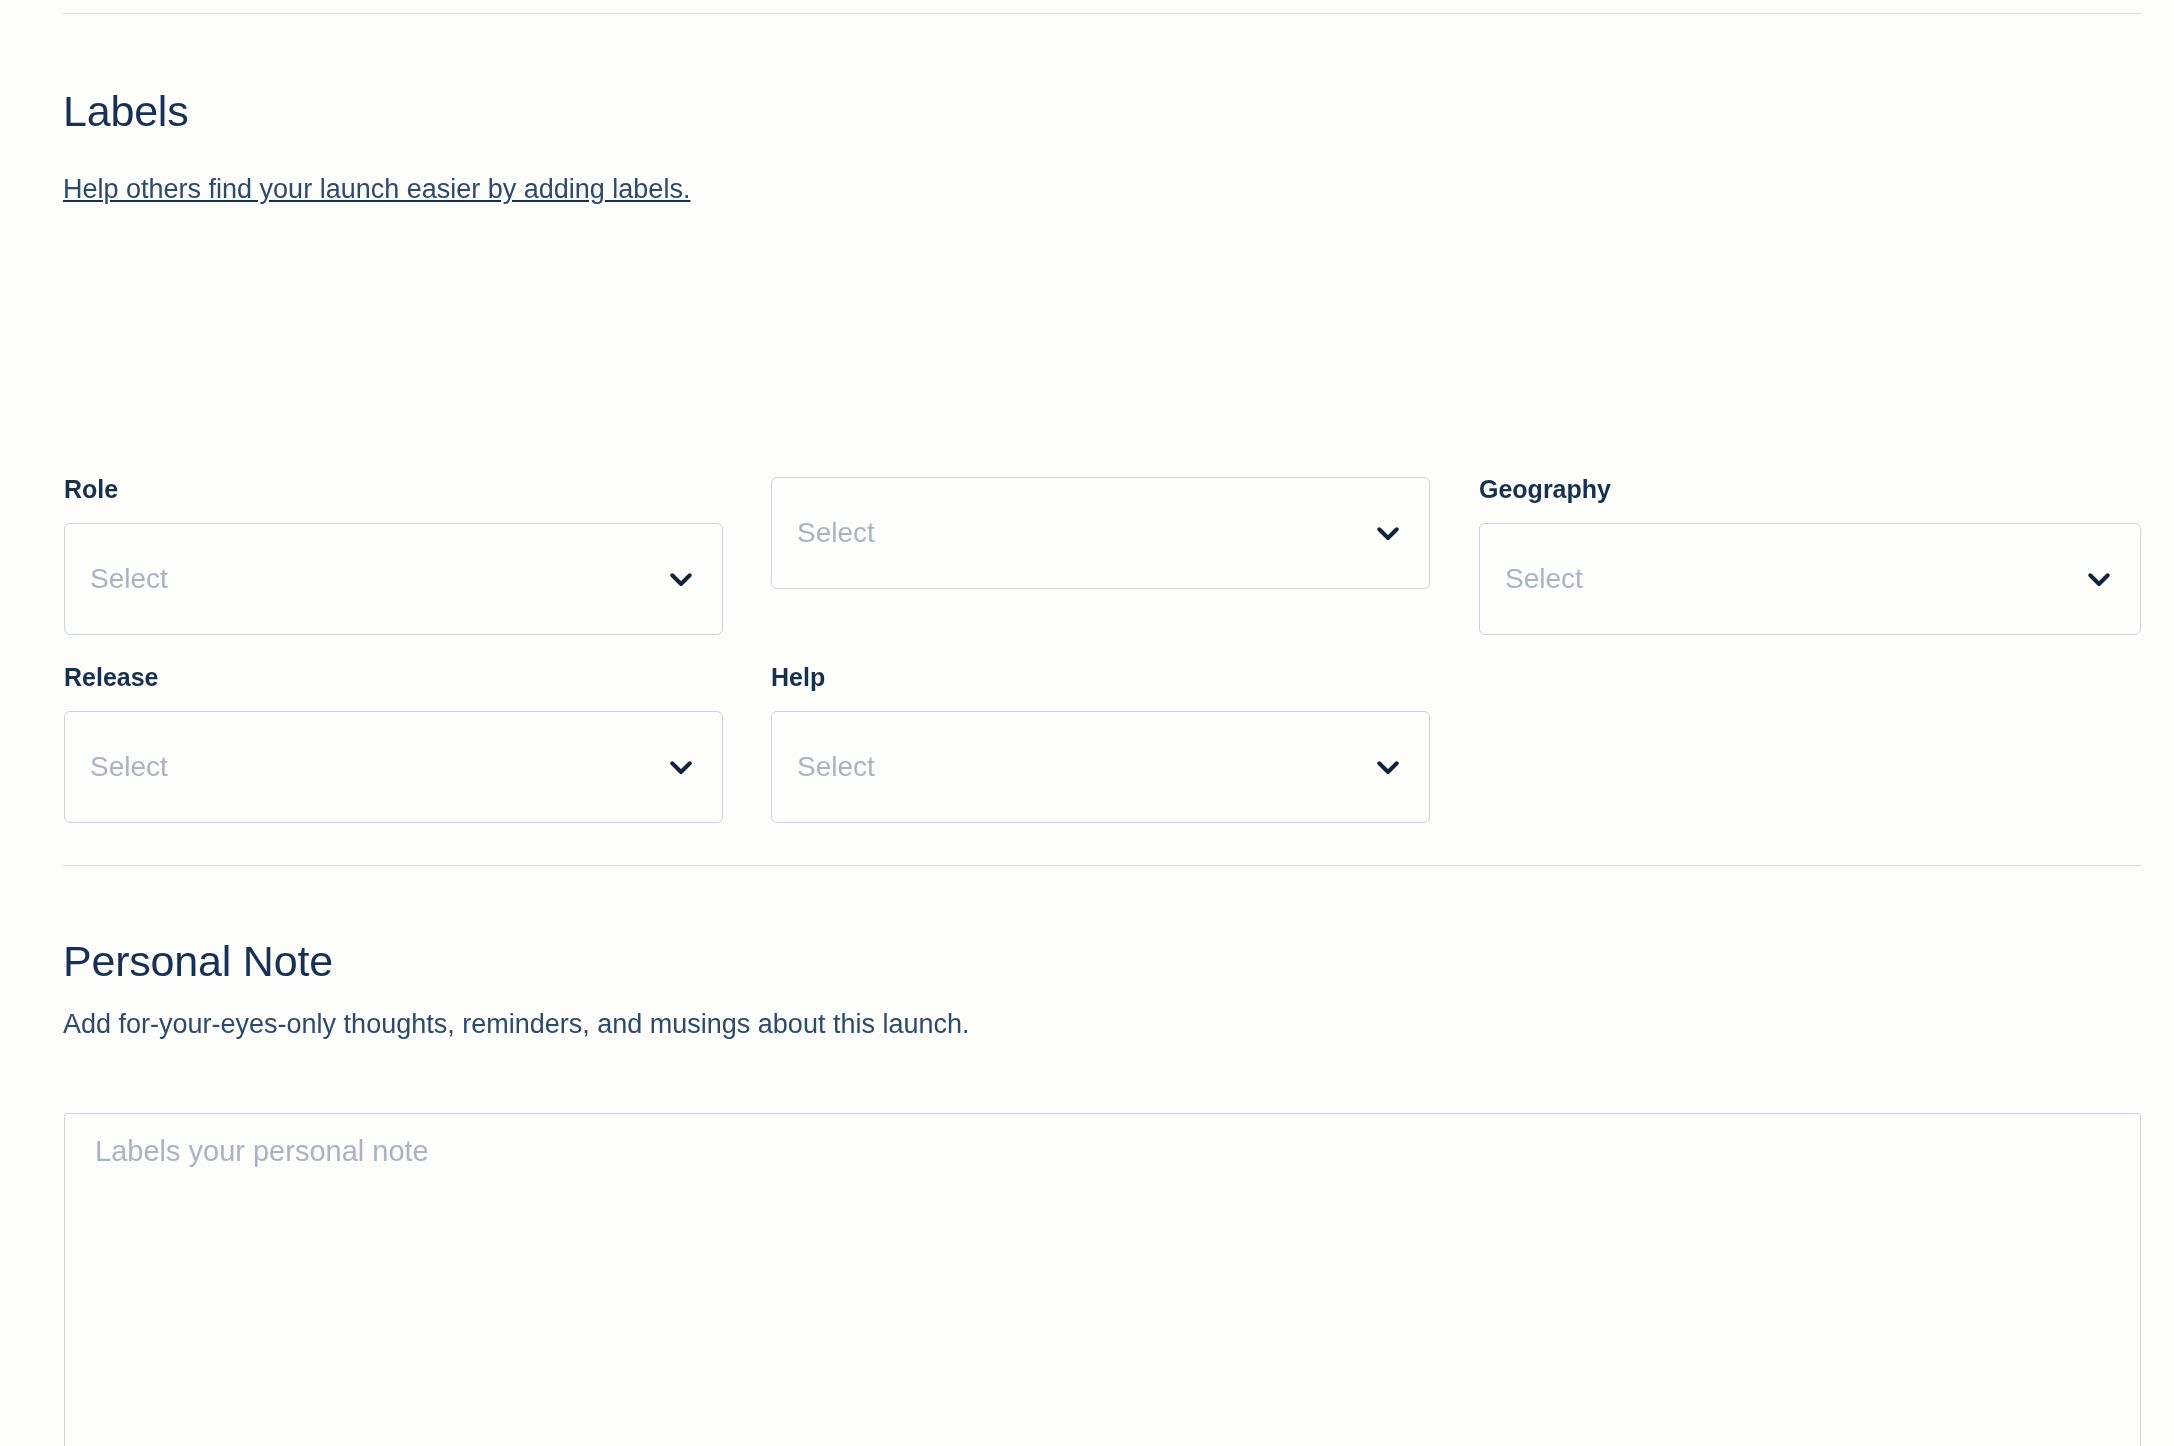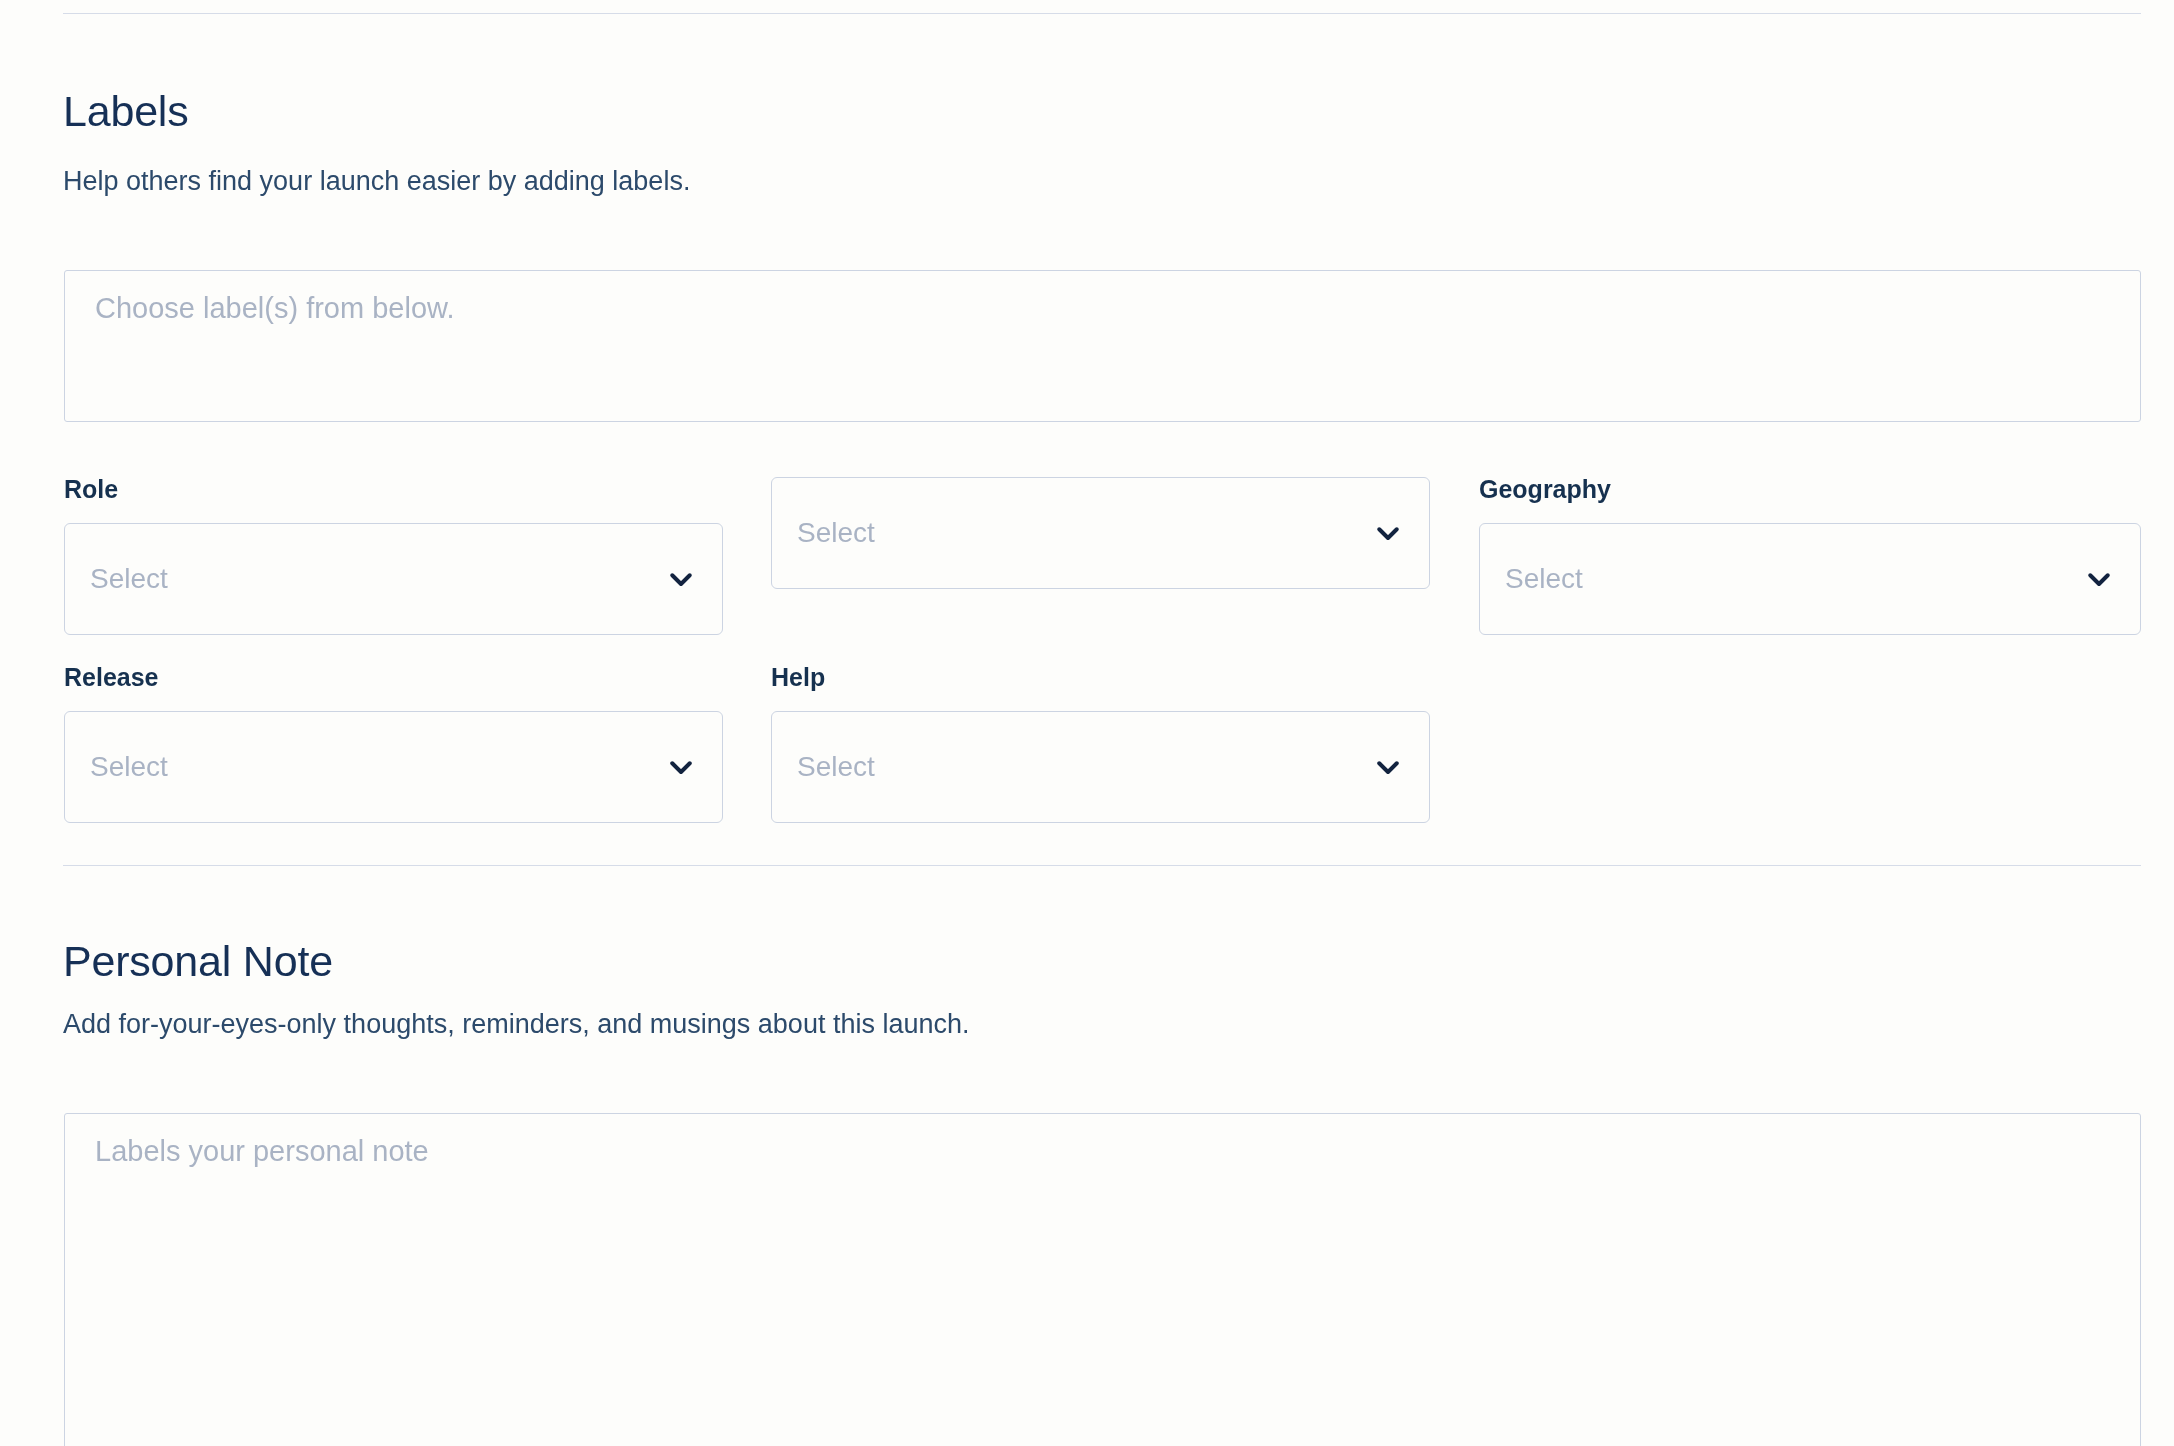--- a/index.html
+++ b/index.html
@@ -122,27 +122,24 @@
 </head>
 <body>
 
 <div class="page">
 
   <hr class="divider divider-top">
 
   <div class="section" style="top:88px;">
     <h2 class="section-title">Labels</h2>
   </div>
-  <div class="section" style="top:164px;">
+  <div class="section" style="top:172px;text-decoration:underline;">
     <p class="section-sub">Help others find your launch easier by adding labels.</p>
   </div>
 
-  <div class="bigbox" style="left:64px; top:270px; width:2077px; height:152px;">
-    <span class="ph">Choose label(s) from below.</span>
-  </div>
 
   <div class="field" style="left:64px; top:477px; width:659px;">
     <div class="field-label">Role</div>
     <div class="select">
       <span class="value">Select</span>
       <span class="chev">
         <svg width="30" height="30" viewBox="0 0 24 24" fill="none" stroke="#12233f" stroke-width="3.2" stroke-linecap="round" stroke-linejoin="round">
           <polyline points="5,9 12,16 19,9"></polyline>
         </svg>
       </span>

